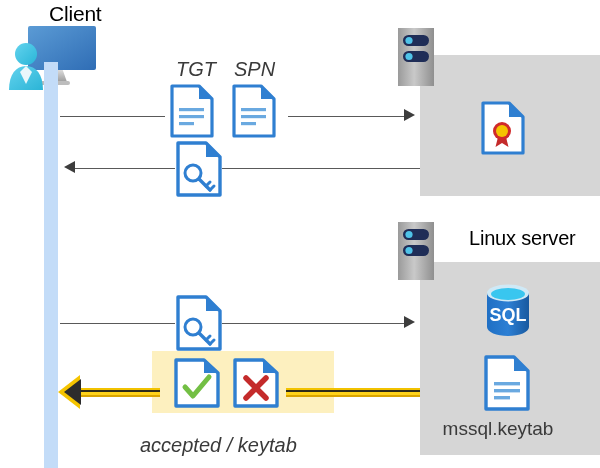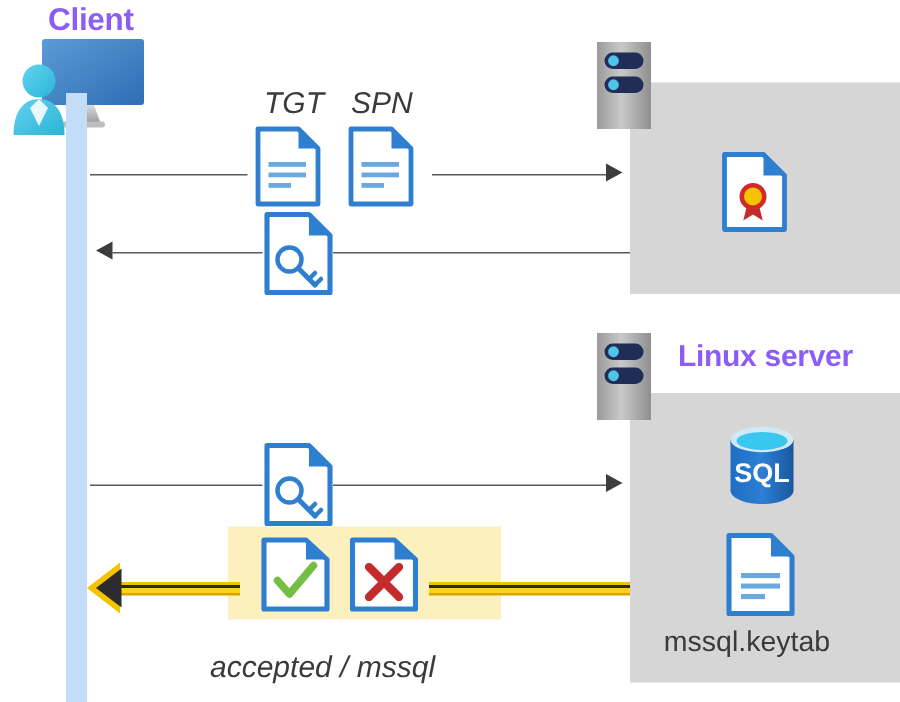--- a/index.html
+++ b/index.html
@@ -4,22 +4,23 @@
 <style>
   html,body{margin:0;padding:0;}
   body{
     width:600px;height:468px;background:#ffffff;overflow:hidden;position:relative;
     font-family:"Liberation Sans", sans-serif;
   }
   .stage{position:absolute;left:0;top:0;width:600px;height:468px;}
 
   
   .title{
-    position:absolute;font-weight:bold;color:#8b5cf6;line-height:1.12;
+    position:absolute;font-weight:normal;color:#000000;line-height:1.12;
     letter-spacing:-.2px;
+    margin-left:17px;
   }
   #client-title{left:32px;top:2px;font-size:21px;}
   #dc-title{left:452px;top:4px;font-size:20px;width:140px;}
   #linux-title{left:452px;top:227px;font-size:20px;width:150px;}
 
   
   #client-lifeline{
     position:absolute;left:44px;top:62px;width:14px;height:406px;
     background:#c3dcf8;
   }
@@ -279,15 +280,15 @@
   </div>
 
   <div class="doc" style="left:233px;top:358px;">
     <svg width="46" height="50" viewBox="0 0 46 50">
       <path d="M2 2 h28 l14 13 v33 h-42 z" fill="#ffffff" stroke="#2f7fd1" stroke-width="3.4" stroke-linejoin="round"></path>
       <path d="M30 2 v13 h14 z" fill="#2f7fd1"></path>
       <path d="M13 20 l20 20 M33 20 l-20 20" stroke="#c42b2b" stroke-width="5.5" stroke-linecap="round"></path>
     </svg>
   </div>
 
-  <div class="row-label" id="result-label">accepted / mssql</div>
+  <div class="row-label" id="result-label">accepted / keytab</div>
 
 </div>
 
 </body></html>

